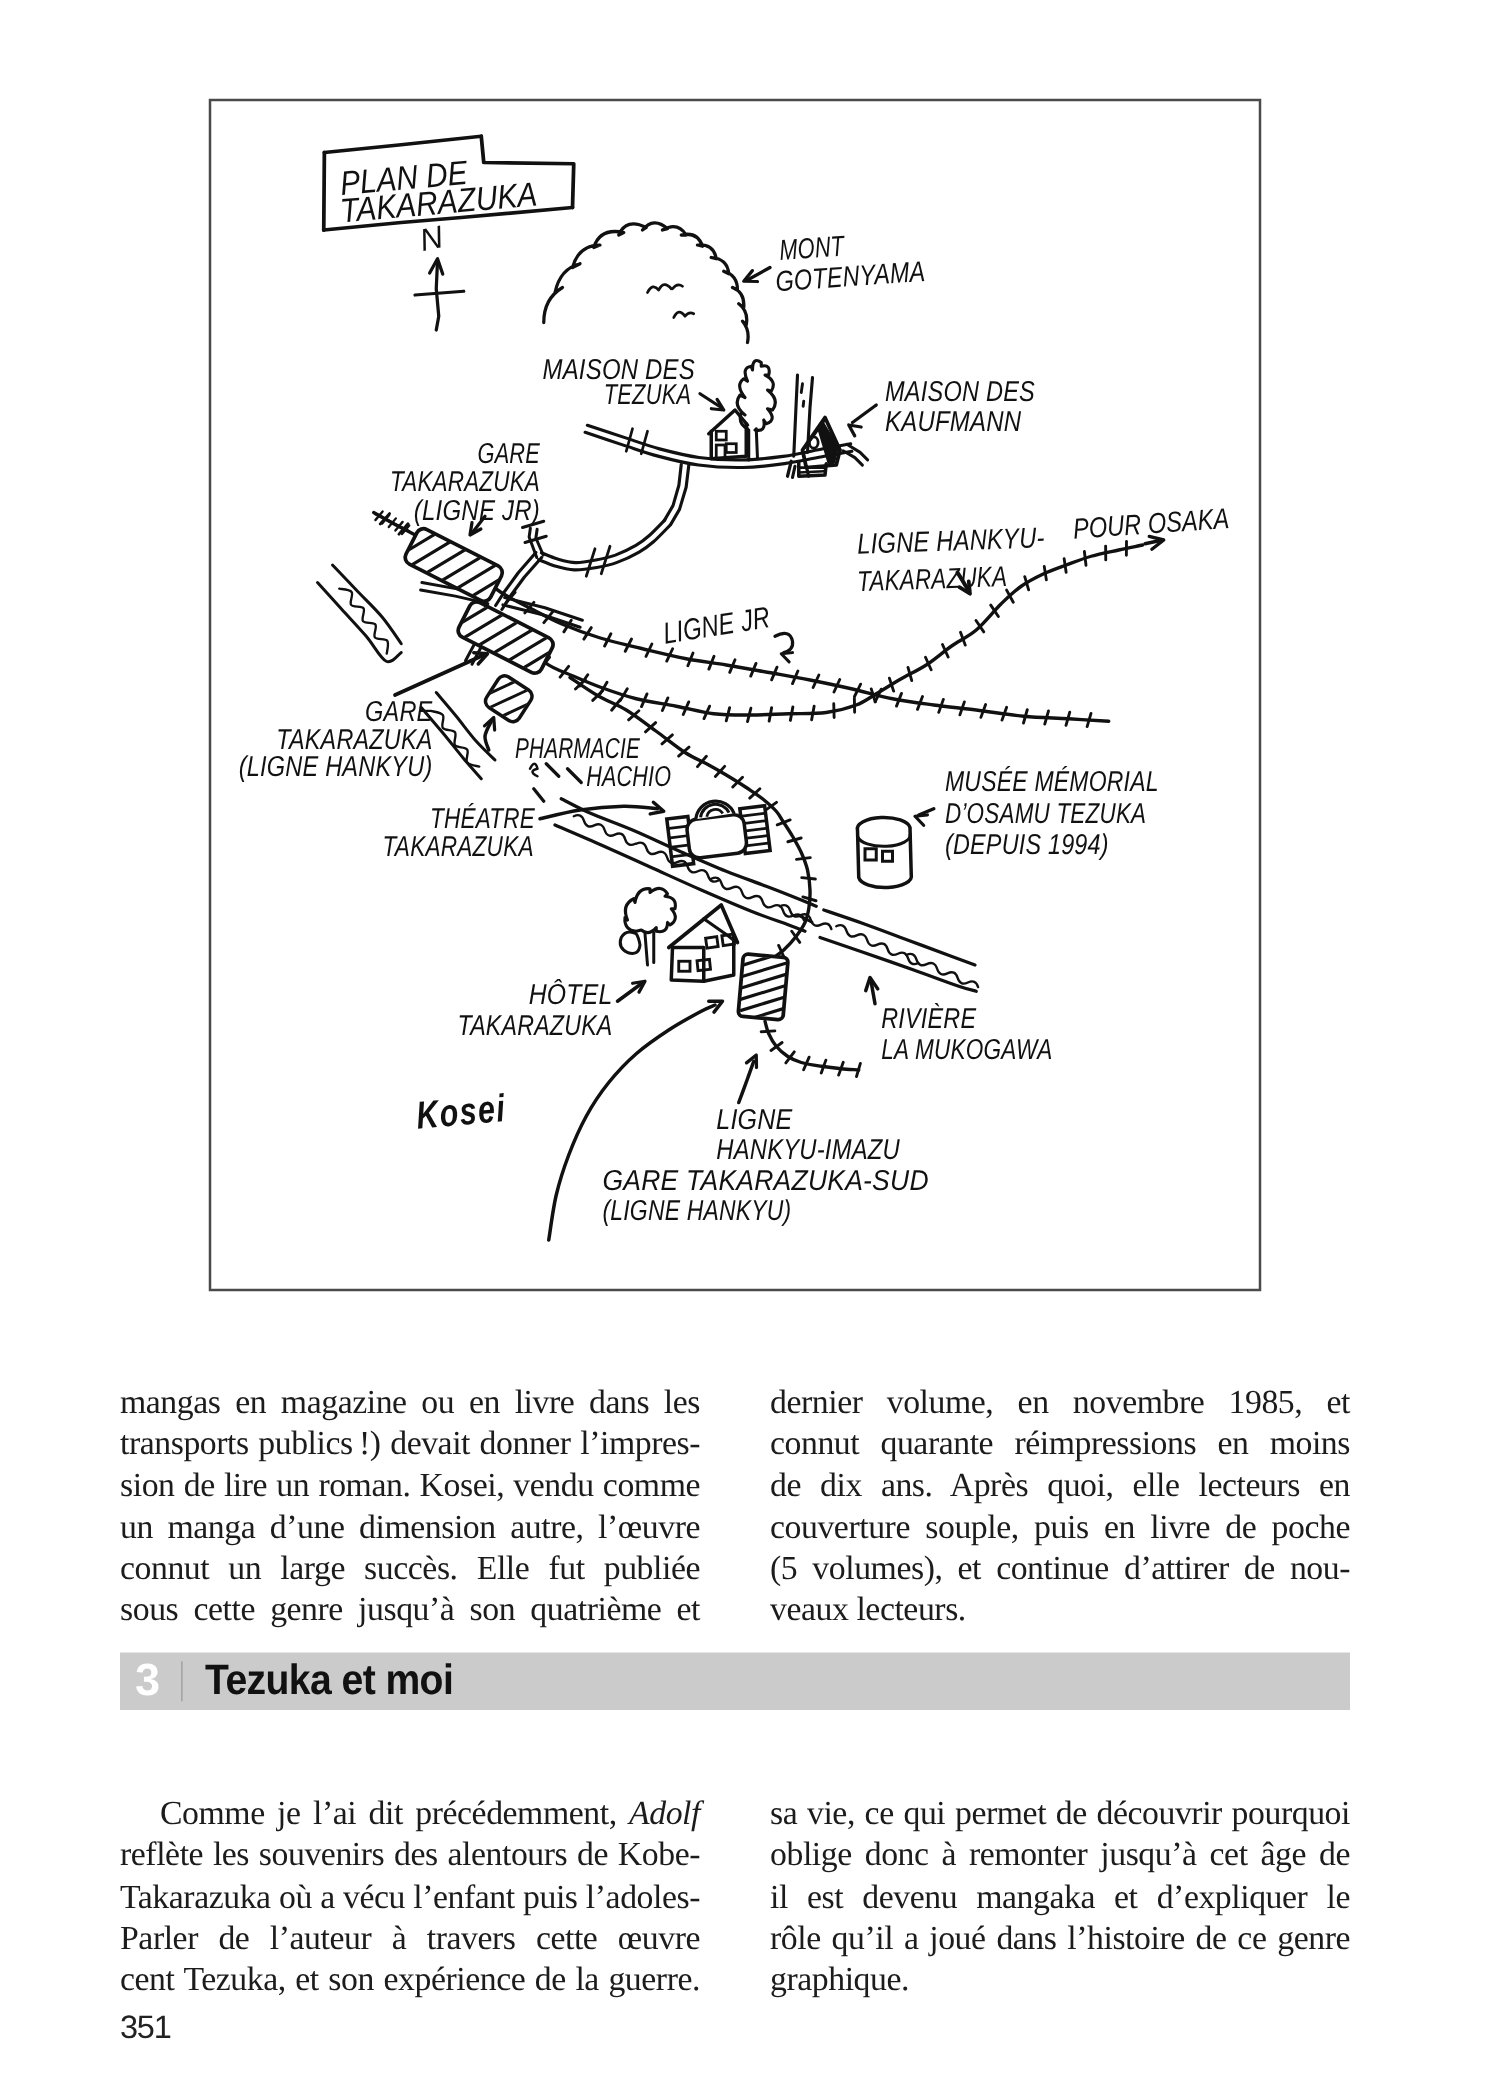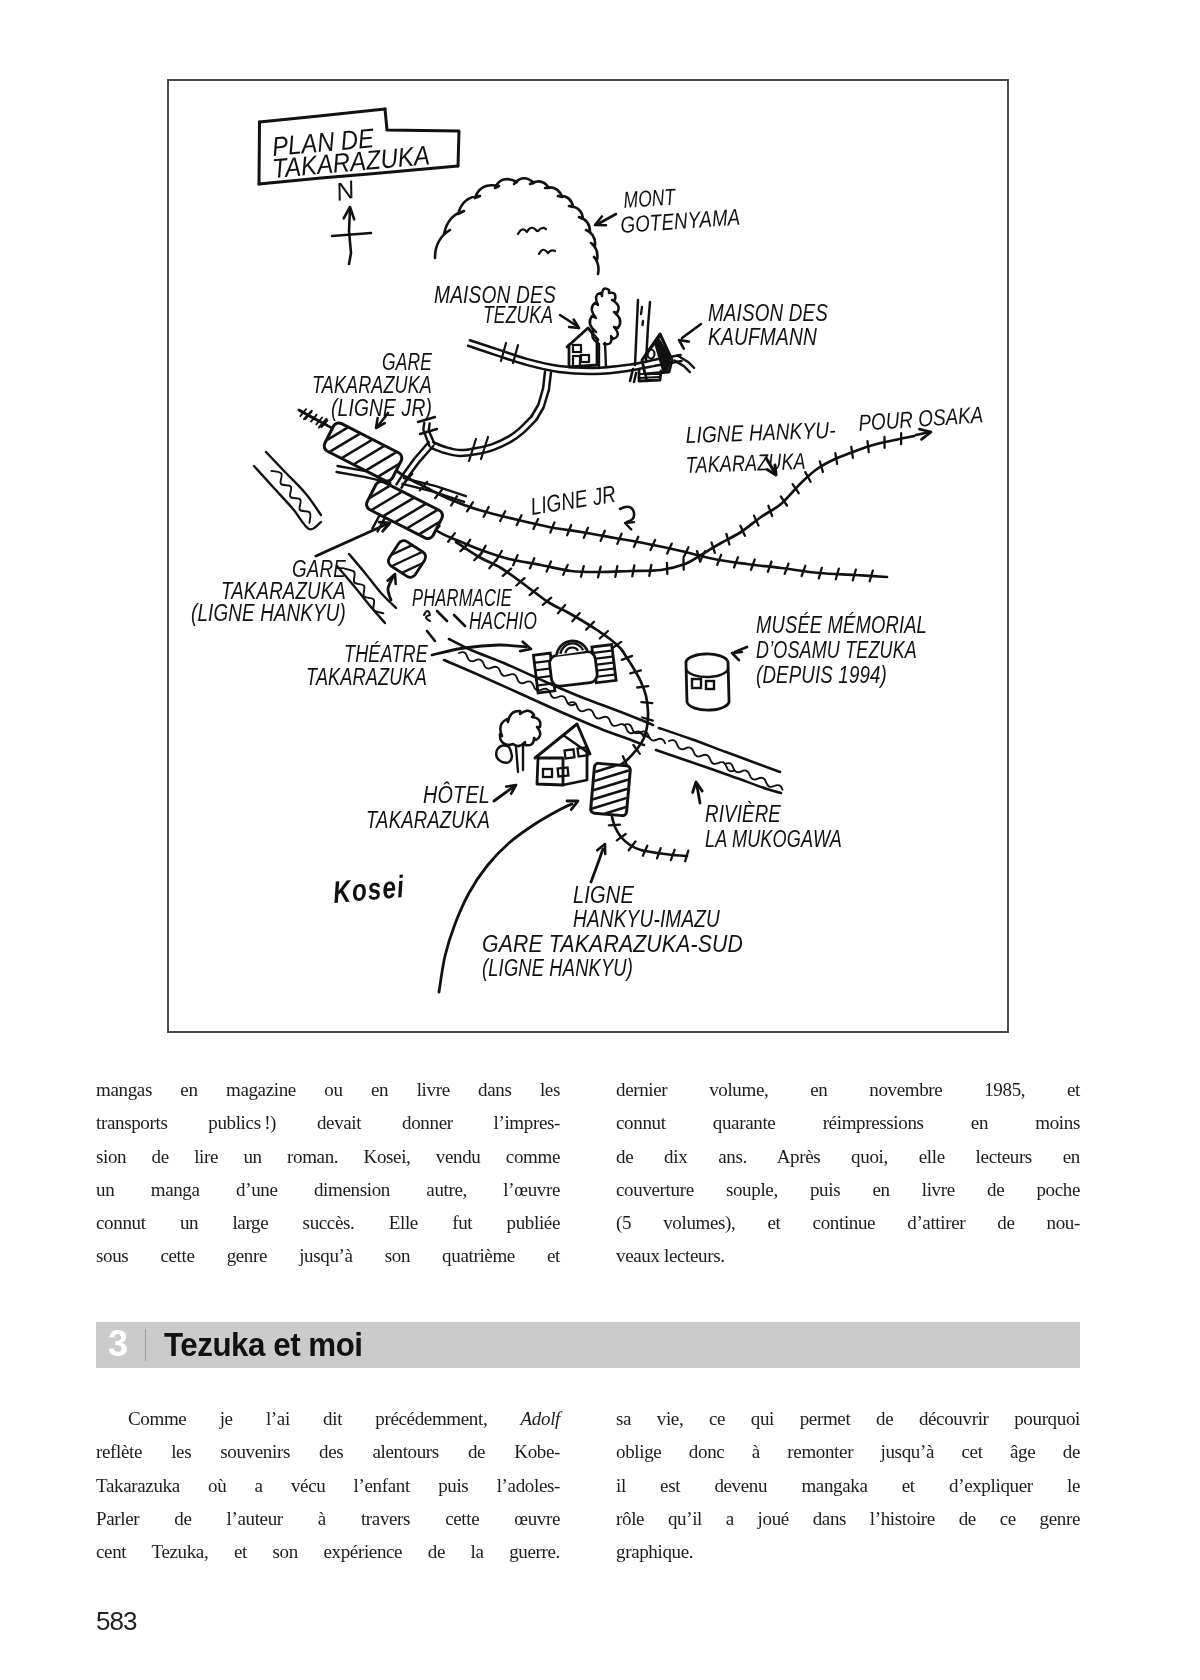--- a/index.html
+++ b/index.html
@@ -1,18 +1,18 @@
 <!DOCTYPE html>
 <html><head><meta charset="utf-8">
 <style>
 html,body{margin:0;padding:0;width:1200px;height:1680px;background:#fff;}
 body{font-family:"Liberation Serif",serif;color:#1c1c1c;position:relative;}
 .abs{position:absolute;}
 .mapbox{left:167px;top:79px;width:842px;height:954px;border:2px solid #4a4a4a;box-sizing:border-box;}
-.col{width:464px;font-size:19px;line-height:33.3px;letter-spacing:-0.35px;}
+.col{width:464px;font-size:27px;line-height:33.3px;letter-spacing:-0.35px;margin-top:32px;}
 .jl{text-align:justify;text-align-last:justify;}
 .bar{left:96px;top:1322px;width:984px;height:46px;background:#cbcbcb;}
 .num{left:108px;top:1321px;width:50px;color:#fff;font-family:"Liberation Sans",sans-serif;font-weight:bold;font-size:36px;line-height:46px;}
 .divline{left:145px;top:1329px;width:1px;height:32px;background:#9a9a9a;}
 .head{left:164px;top:1321px;font-family:"Liberation Sans",sans-serif;font-weight:bold;font-size:34px;line-height:47px;color:#111;letter-spacing:-0.5px;transform:scaleX(0.92);transform-origin:0 0;}
 .pnum{left:96px;top:1606px;font-family:"Liberation Sans",sans-serif;font-size:26px;color:#222;letter-spacing:-1px;}
 svg text{font-family:"Liberation Sans",sans-serif;font-style:italic;fill:#111;}
 </style></head>
 <body>
 <div class="abs mapbox"><svg width="838" height="950" viewBox="0 0 838 950">
@@ -263,13 +263,13 @@
 <div class="jl">cent Tezuka, et son expérience de la guerre.</div>
 </div>
 <div class="abs col" style="left:616px;top:1402px;">
 <div class="jl">sa vie, ce qui permet de découvrir pourquoi</div>
 <div class="jl">oblige donc à remonter jusqu’à cet âge de</div>
 <div class="jl">il est devenu mangaka et d’expliquer le</div>
 <div class="jl">rôle qu’il a joué dans l’histoire de ce genre</div>
 <div>graphique.</div>
 </div>
 
-<div class="abs pnum">583</div>
+<div class="abs pnum">351</div>
 
 </body></html>

